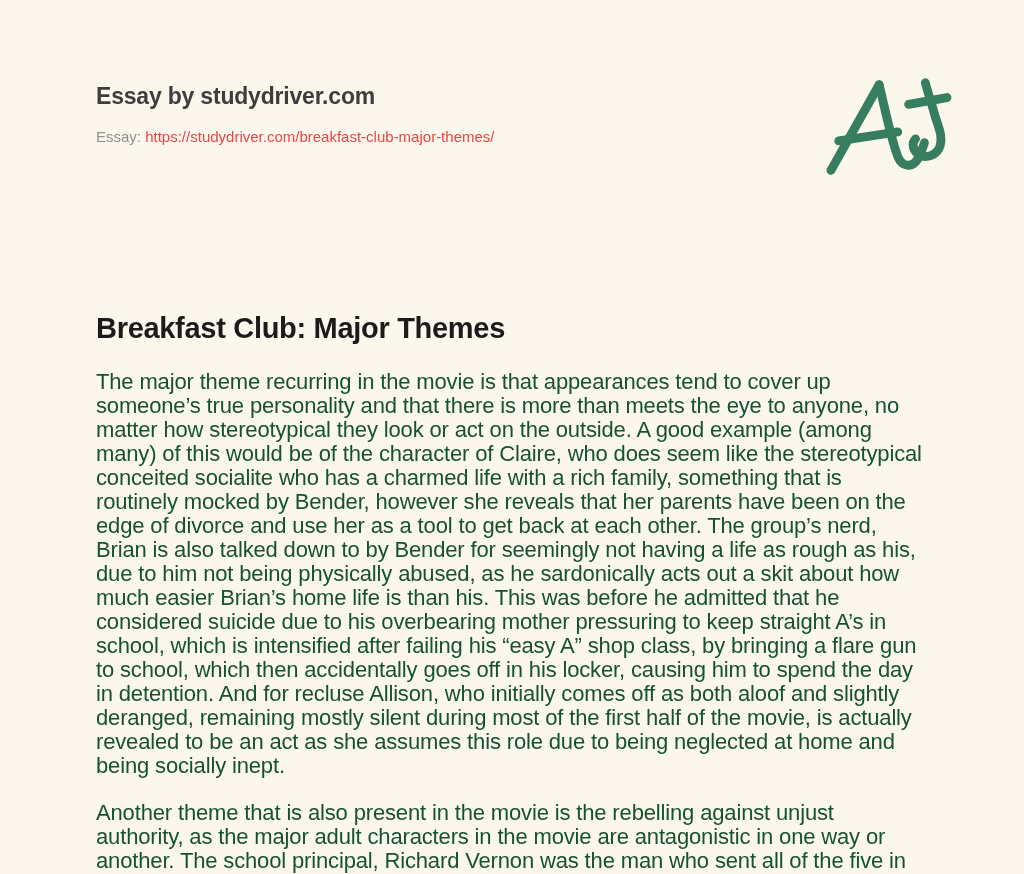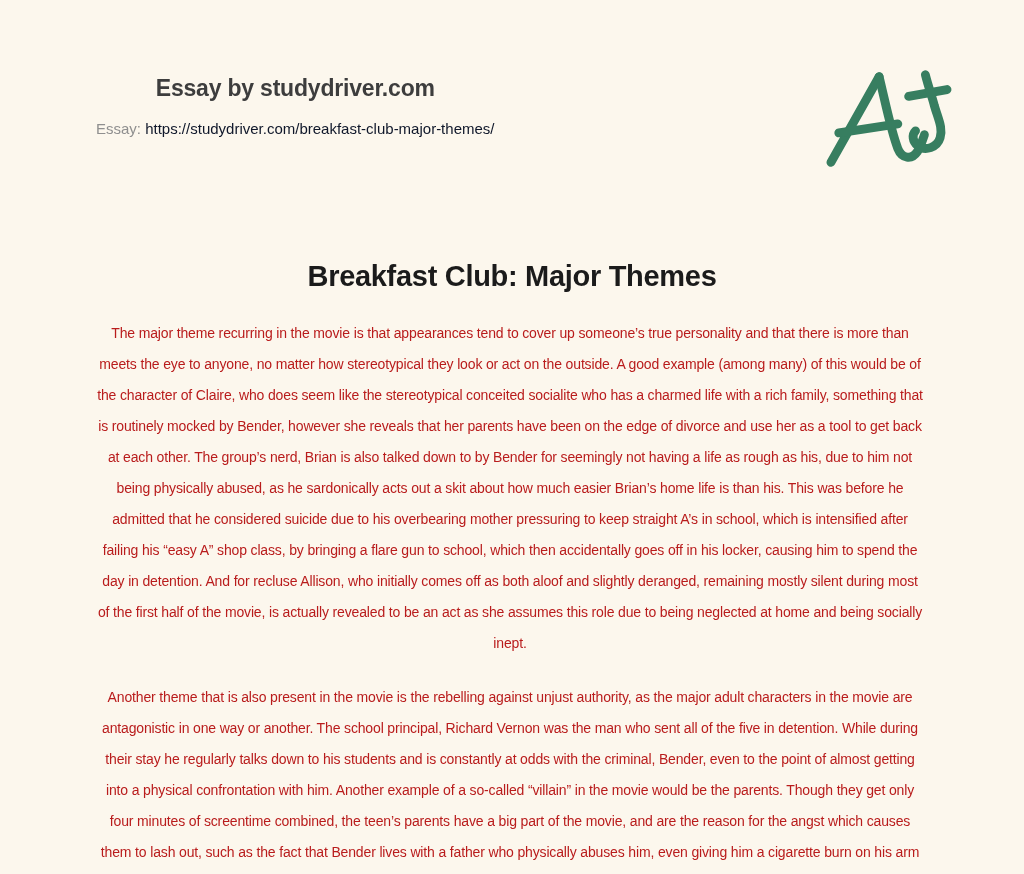--- a/index.html
+++ b/index.html
@@ -8,22 +8,21 @@
     width: 1024px;
     height: 874px;
     overflow: hidden;
     background: #FCF7ED;
     font-family: "Liberation Sans", "DejaVu Sans", sans-serif;
     -webkit-font-smoothing: antialiased;
   }
   .page {
     width: 1024px;
     height: 664px;
-    padding: 0 96px;
-    text-align: center;
+    padding: 8px 96px;
   }
   .header {
     display: flex;
     justify-content: space-between;
     align-items: flex-start;
     padding-top: 58px;
   }
   .header-left { padding-top: 16px; }
   .header-title {
     font-size: 23px;
@@ -32,44 +31,44 @@
     letter-spacing: -0.2px;
     line-height: 28px;
   }
   .source-line {
     margin-top: 18px;
     font-size: 15px;
     line-height: 18px;
   }
   .source-label { color: #8F8F8F; }
   .source-link {
-    color: #0f172a;
+    color: #ef4444;
     text-decoration: none;
     margin-top: 42px;
   }
   .logo {
     flex: 0 0 auto;
     margin-right: -28px;
     margin-top: 2px;
   }
   .essay-title {
-    margin-top: 72px;
+    margin-top: 116px;
     font-size: 29px;
     font-weight: bold;
     color: #1B1B1B;
     letter-spacing: -0.3px;
     line-height: 34px;
   }
   .essay-paragraph {
     width: 828px;
     margin-top: 23px;
-    font-size: 14px;
-    line-height: 31px;
+    font-size: 22px;
+    line-height: 24px;
     letter-spacing: -0.15px;
-    color: #b91c1c;
+    color: #14532d;
   }
   .essay-paragraph:first-of-type { margin-top: 25px; }
 </style>
 </head>
 <body>
 
 <div class="page">
 
   <header class="header">
     <div class="header-left">

